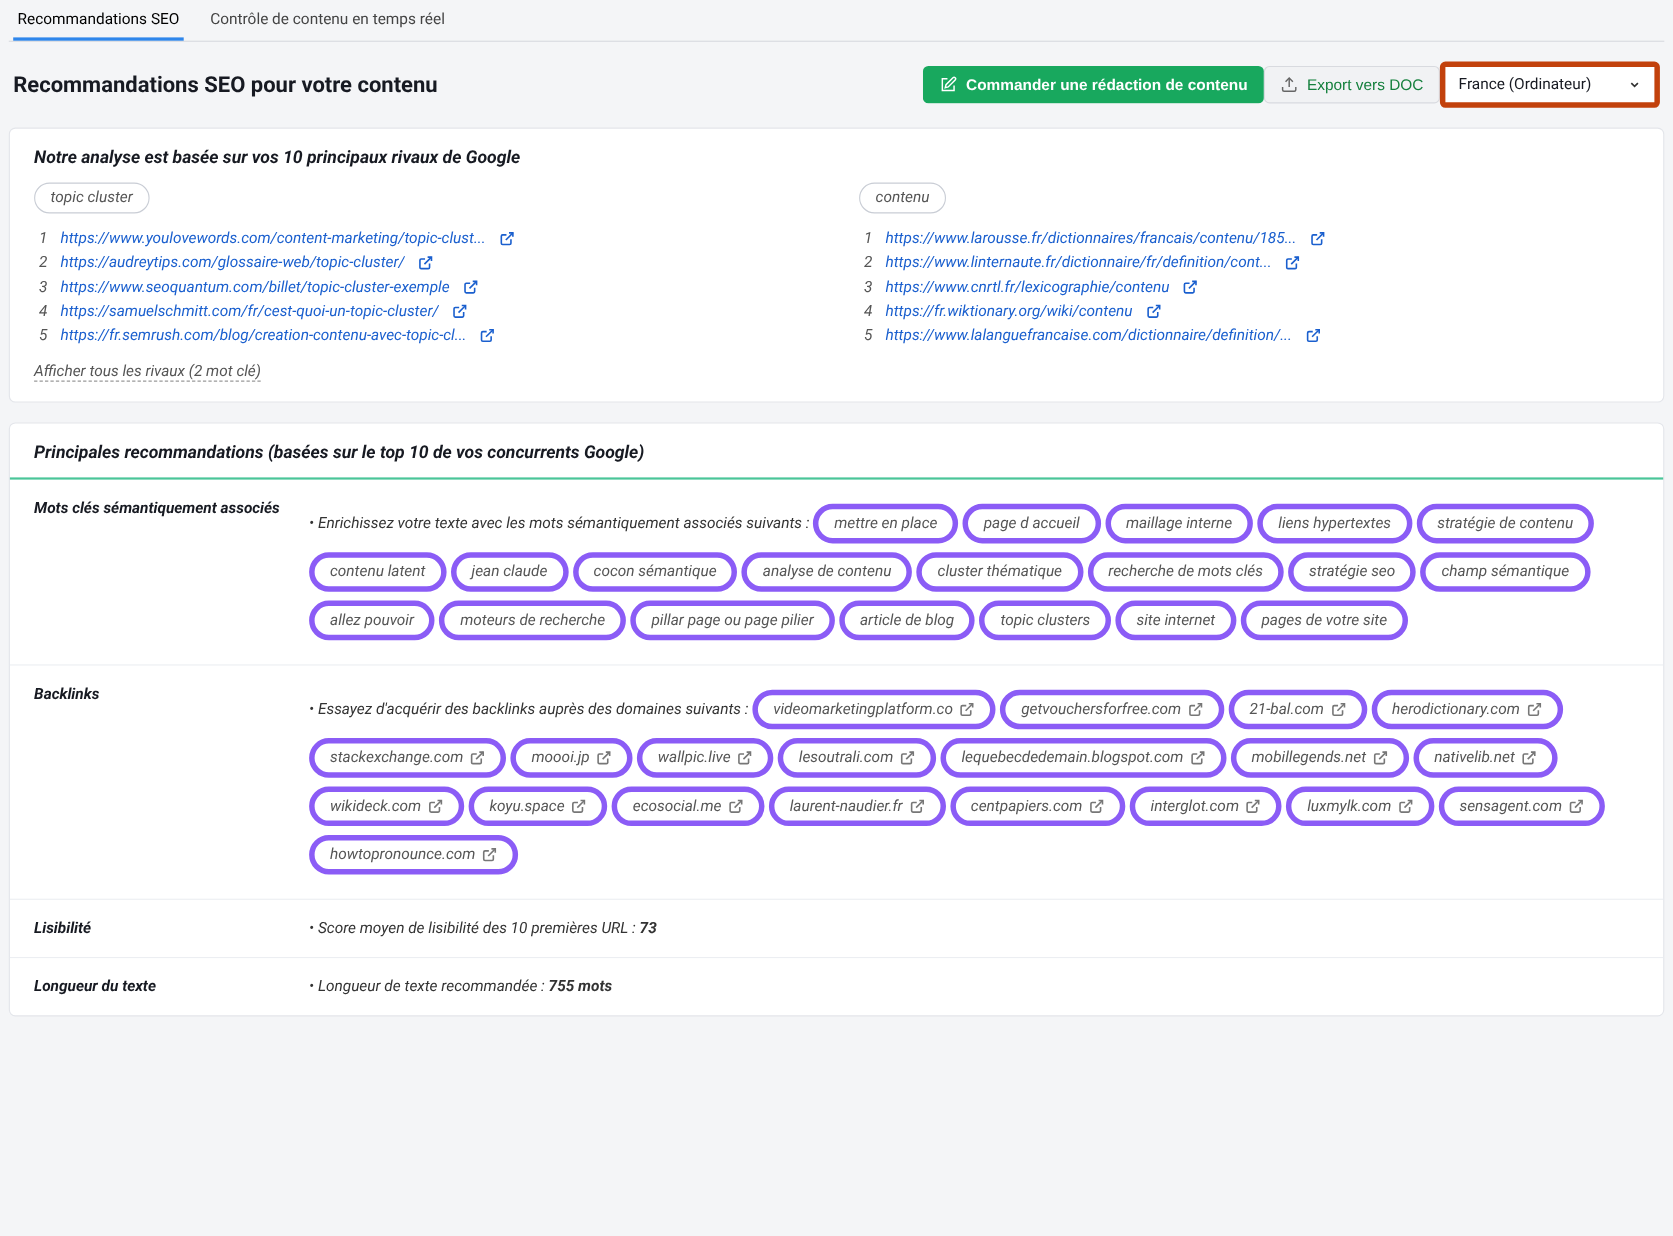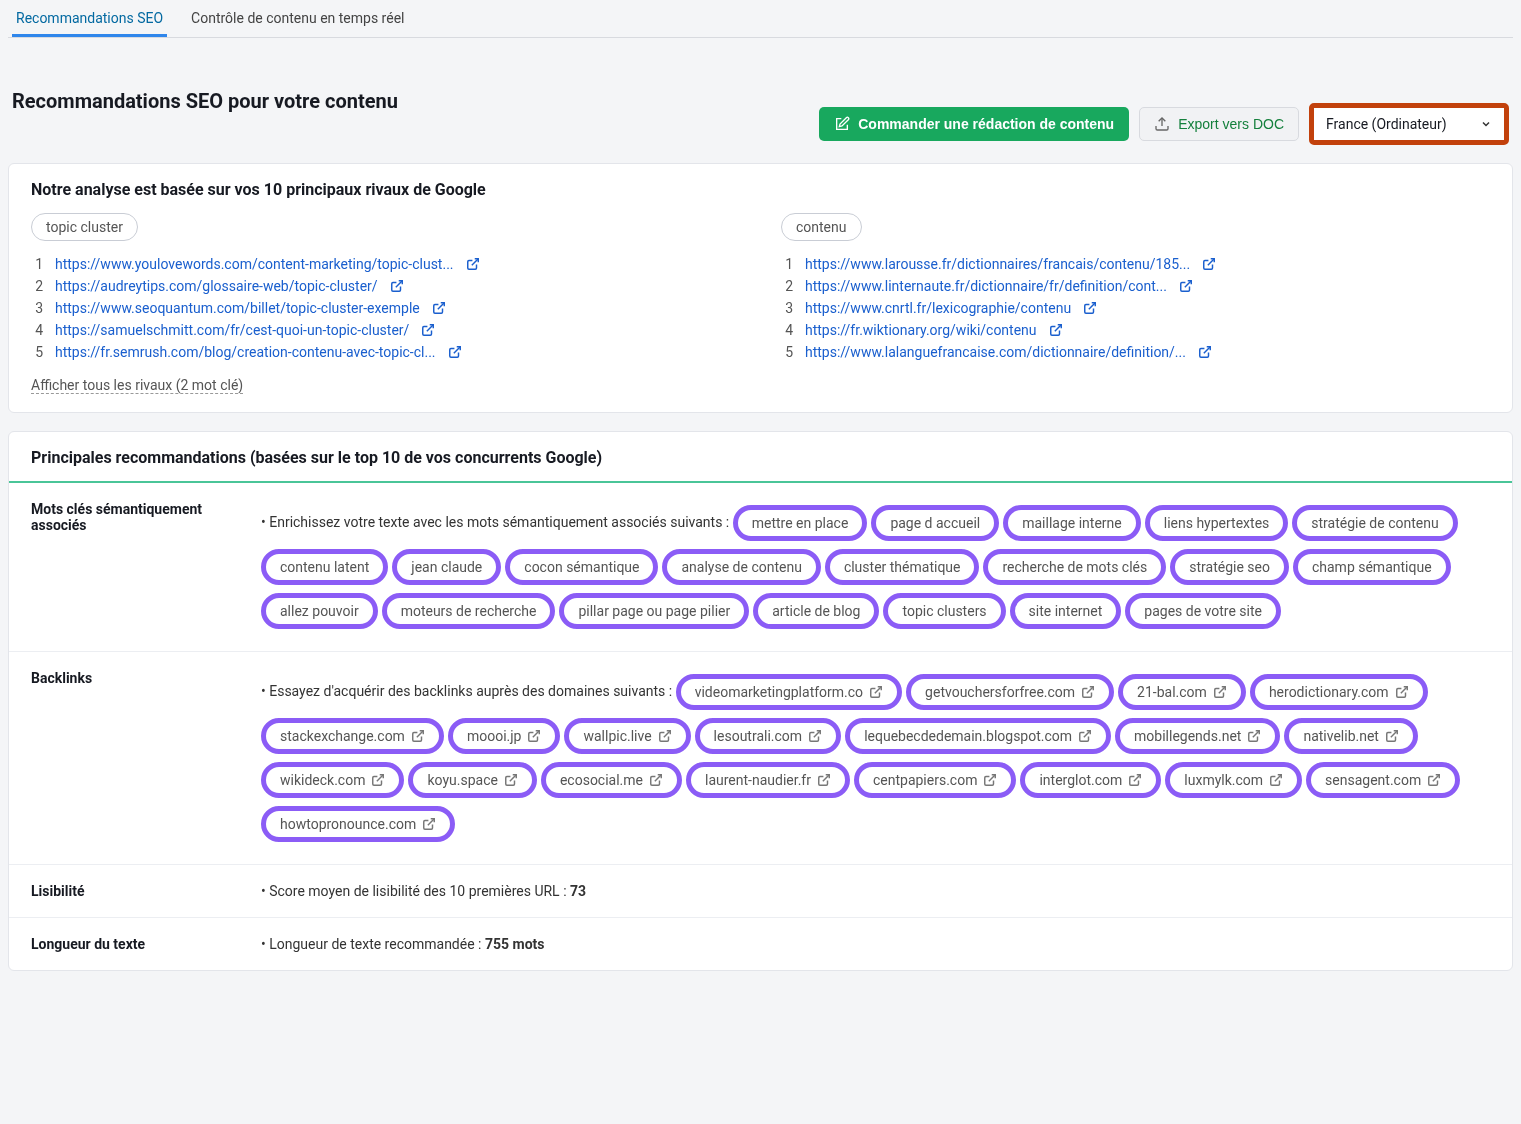--- a/index.html
+++ b/index.html
@@ -1,41 +1,41 @@
 <!DOCTYPE html>
 <html><head>
 <meta charset="utf-8">
 <style>
 * { box-sizing: border-box; margin: 0; padding: 0; }
 body { font-family: -apple-system, BlinkMacSystemFont, "Segoe UI", Roboto, Arial, sans-serif; background: #f4f5f7; color: #171a22; font-size: 14px; }
 .page { padding: 0 8px 20px; }
 .tabs { display: flex; gap: 20px; border-bottom: 1px solid #d8dadf; padding: 0 4px; }
 .tab { padding: 10px 4px 8px; font-size: 14px; color: #444; cursor: pointer; border-bottom: 3px solid transparent; }
-.tab.active { color: #0369a1; border-bottom-color: #2f86eb; }
+.tab.active { color: #000000; border-bottom-color: #2f86eb; }
 .header-row { display: flex; align-items: center; justify-content: space-between; padding: 18px 4px 12px; }
 .header-row h1 { font-size: 20px; font-weight: 700; }
-.header-actions { display: flex; gap: 10px; align-items: center; margin-top: 47px; }
+.header-actions { display: flex; align-items: center; }
 .btn { display: inline-flex; align-items: center; gap: 8px; padding: 8px 14px; border-radius: 5px; font-size: 14px; cursor: pointer; border: 1px solid transparent; }
 .btn-green { background: #18a85e; color: #fff; font-weight: 600; }
 .btn-gray { background: #f1f2f4; color: #15803d; border-color: #d8dadf; }
 .select { background: #fff; border: 5px solid #c2410c; border-radius: 5px; padding: 8px 12px; font-size: 14px; display: flex; align-items: center; gap: 30px; cursor: pointer; min-width: 200px; justify-content: space-between; }
-.card { background: #fff; border: 1px solid #e3e5ea; border-radius: 6px; margin: 6px 0 18px; }
+.card { background: #fff; border: 1px solid #e3e5ea; border-radius: 6px; margin: 6px 0 18px; font-style: italic; }
 .card-title { font-size: 16px; font-weight: 700; padding: 16px 22px 14px; }
 .rivals-body { padding: 0 22px 18px; }
 .rivals-cols { display: flex; gap: 41px; }
 .rival-col { flex: 1; min-width: 0; }
 .chip { display: inline-block; border: 1px solid #c9cdd5; border-radius: 18px; padding: 5px 14px; font-size: 14px; color: #555; margin-bottom: 12px; }
 .rival-list { list-style: none; }
 .rival-list li { display: flex; align-items: center; gap: 12px; padding: 3px 0; font-size: 14px; }
 .rival-num { color: #555; width: 12px; text-align: right; }
 .rival-link { color: #1a5fce; text-decoration: none; white-space: nowrap; overflow: hidden; text-overflow: ellipsis; max-width: 400px; }
 .ext-icon { color: #1a5fce; flex-shrink: 0; }
 .show-all { margin-top: 14px; color: #555; text-decoration: none; border-bottom: 1px dashed #999; display: inline-block; font-size: 14px; cursor: pointer; }
 .reco-card .card-title { border-bottom: 2px solid #4ac598; }
-.reco-row { display: flex; border-bottom: 1px solid #eceef2; padding: 18px 22px; }
+.reco-row { display: flex; border-bottom: 1px solid #eceef2; padding: 18px 22px; gap: 20px; }
 .reco-row:last-child { border-bottom: none; }
 .reco-label { width: 230px; flex-shrink: 0; font-weight: 700; font-size: 14px; }
 .reco-content { flex: 1; font-size: 14px; color: #333; }
 .reco-content .lead { margin-bottom: 4px; display: inline; }
 .tag-wrap { display: inline; }
 .tag { display: inline-flex; align-items: center; gap: 6px; border: 5px solid #8b5cf6; border-radius: 18px; padding: 5px 14px; font-size: 14px; color: #555; margin: 4px 4px 4px 0; background: #fff; vertical-align: middle; }
 .tag .ext-icon { color: #777; }
 svg { display: inline-block; vertical-align: middle; }
 .bold { font-weight: 700; }
 </style>

